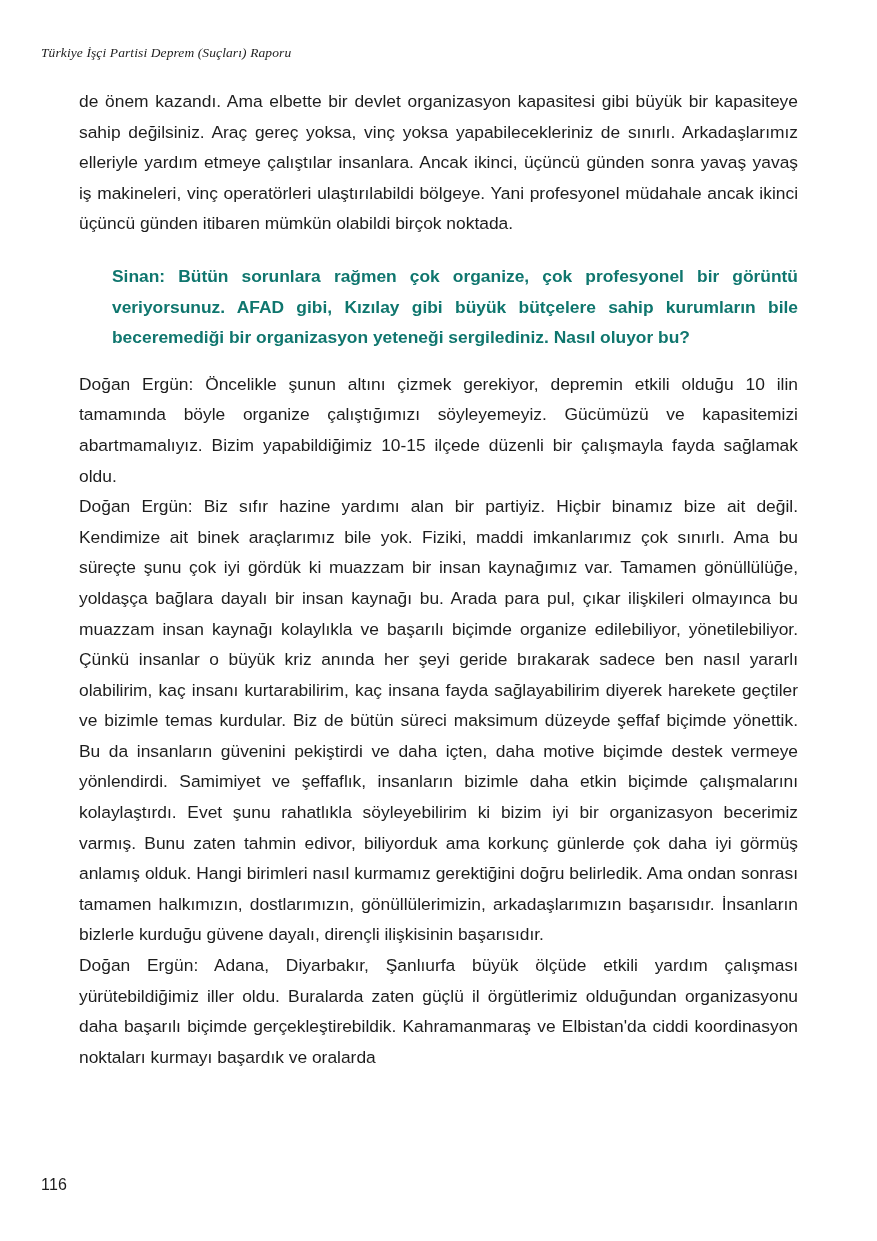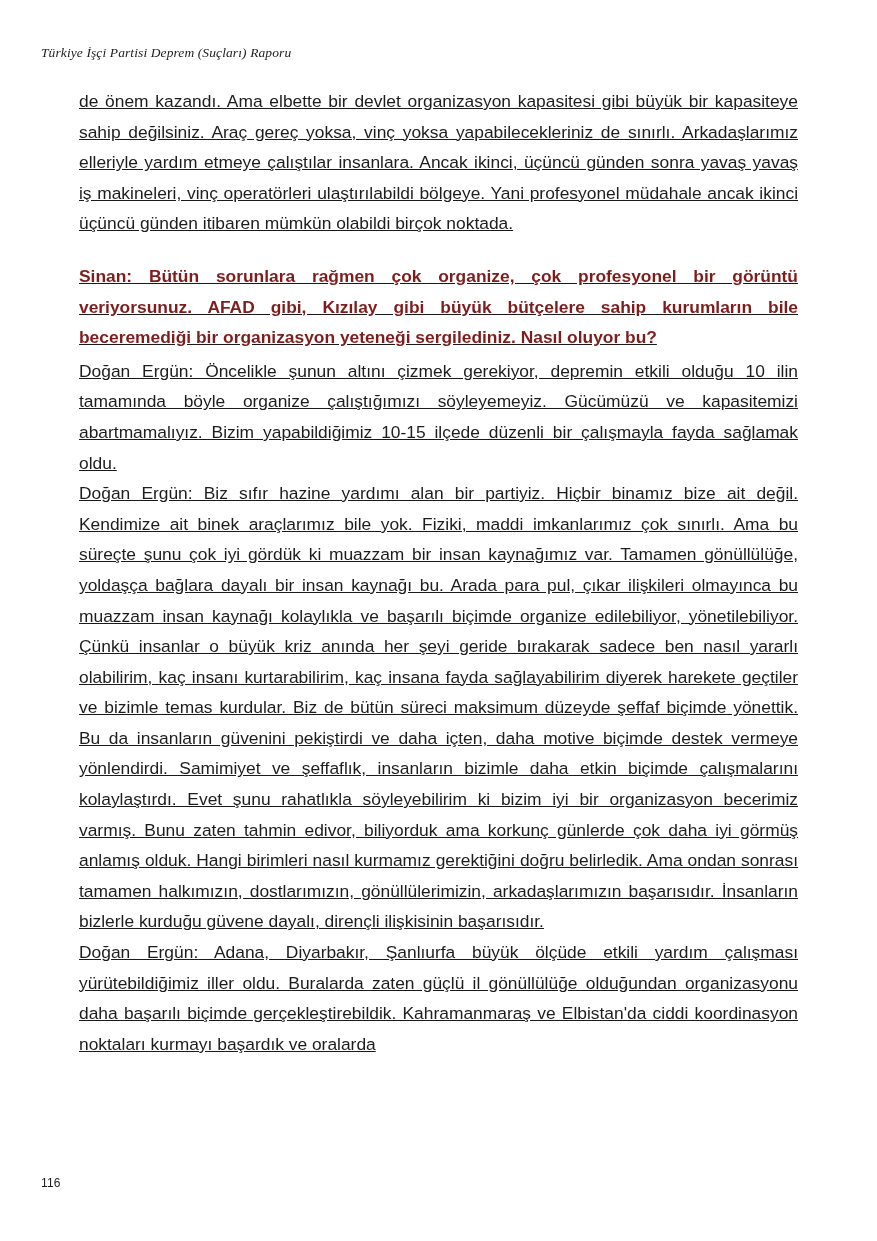--- a/index.html
+++ b/index.html
@@ -32,57 +32,57 @@
     font-size: 13.5px;
     color: #222;
     letter-spacing: 0.1px;
     white-space: nowrap;
   }
   .content {
     position: absolute;
     left: 79px;
     top: 86px;
     width: 719px;
-    text-decoration: underline;
   }
   p {
     margin: 0 0 0 0;
     font-size: 17.4px;
     line-height: 30.6px;
     text-align: justify;
     text-justify: inter-word;
     color: #1d1d1d;
     hyphens: manual;
   }
   p.q {
     font-weight: bold;
     margin-top: 22px;
     margin-bottom: 0;
-    color: #7f1d1d;
+    color: #0f766e;
+    margin-left: 33px;
   }
-  p.q + p.body { margin-top: 3px; }
+  p.q + p.body { margin-top: 16px; }
   .folio {
     position: absolute;
     left: 41px;
     top: 1176px;
-    font-size: 12px;
+    font-size: 16px;
     color: #1d1d1d;
     letter-spacing: 0.2px;
   }
 </style>
 </head>
 <body>
 
 <div class="page">
 
   <div class="running-head">Türkiye İşçi Partisi Deprem (Suçları) Raporu</div>
 
   <div class="content">
     <p class="body">de önem kazandı. Ama elbette bir devlet organizasyon kapasitesi gibi büyük bir kapasiteye sahip değilsiniz. Araç gereç yoksa, vinç yoksa yapabilecekleriniz de sınırlı. Arkadaşlarımız elleriyle yardım etmeye çalıştılar insanlara. Ancak ikinci, üçüncü günden sonra yavaş yavaş iş makineleri, vinç operatörleri ulaştırılabildi bölgeye. Yani profesyonel müdahale ancak ikinci üçüncü günden itibaren mümkün olabildi birçok noktada.</p>
     <p class="q">Sinan: Bütün sorunlara rağmen çok organize, çok profesyonel bir görüntü veriyorsunuz. AFAD gibi, Kızılay gibi büyük bütçelere sahip kurumların bile beceremediği bir organizasyon yeteneği sergilediniz. Nasıl oluyor bu?</p>
     <p class="body">Doğan Ergün: Öncelikle şunun altını çizmek gerekiyor, depremin etkili olduğu 10 ilin tamamında böyle organize çalıştığımızı söyleyemeyiz. Gücümüzü ve kapasitemizi abartmamalıyız. Bizim yapabildiğimiz 10-15 ilçede düzenli bir çalışmayla fayda sağlamak oldu.</p>
     <p class="body">Doğan Ergün: Biz sıfır hazine yardımı alan bir partiyiz. Hiçbir binamız bize ait değil. Kendimize ait binek araçlarımız bile yok. Fiziki, maddi imkanlarımız çok sınırlı. Ama bu süreçte şunu çok iyi gördük ki muazzam bir insan kaynağımız var. Tamamen gönüllülüğe, yoldaşça bağlara dayalı bir insan kaynağı bu. Arada para pul, çıkar ilişkileri olmayınca bu muazzam insan kaynağı kolaylıkla ve başarılı biçimde organize edilebiliyor, yönetilebiliyor. Çünkü insanlar o büyük kriz anında her şeyi geride bırakarak sadece ben nasıl yararlı olabilirim, kaç insanı kurtarabilirim, kaç insana fayda sağlayabilirim diyerek harekete geçtiler ve bizimle temas kurdular. Biz de bütün süreci maksimum düzeyde şeffaf biçimde yönettik. Bu da insanların güvenini pekiştirdi ve daha içten, daha motive biçimde destek vermeye yönlendirdi. Samimiyet ve şeffaflık, insanların bizimle daha etkin biçimde çalışmalarını kolaylaştırdı. Evet şunu rahatlıkla söyleyebilirim ki bizim iyi bir organizasyon becerimiz varmış. Bunu zaten tahmin edivor, biliyorduk ama korkunç günlerde çok daha iyi görmüş anlamış olduk. Hangi birimleri nasıl kurmamız gerektiğini doğru belirledik. Ama ondan sonrası tamamen halkımızın, dostlarımızın, gönüllülerimizin, arkadaşlarımızın başarısıdır. İnsanların bizlerle kurduğu güvene dayalı, dirençli ilişkisinin başarısıdır.</p>
-    <p class="body">Doğan Ergün: Adana, Diyarbakır, Şanlıurfa büyük ölçüde etkili yardım çalışması yürütebildiğimiz iller oldu. Buralarda zaten güçlü il gönüllülüğe olduğundan organizasyonu daha başarılı biçimde gerçekleştirebildik. Kahramanmaraş ve Elbistan'da ciddi koordinasyon noktaları kurmayı başardık ve oralarda</p>
+    <p class="body">Doğan Ergün: Adana, Diyarbakır, Şanlıurfa büyük ölçüde etkili yardım çalışması yürütebildiğimiz iller oldu. Buralarda zaten güçlü il örgütlerimiz olduğundan organizasyonu daha başarılı biçimde gerçekleştirebildik. Kahramanmaraş ve Elbistan'da ciddi koordinasyon noktaları kurmayı başardık ve oralarda</p>
   </div>
 
   <div class="folio">116</div>
 
 </div>
 
 </body></html>

